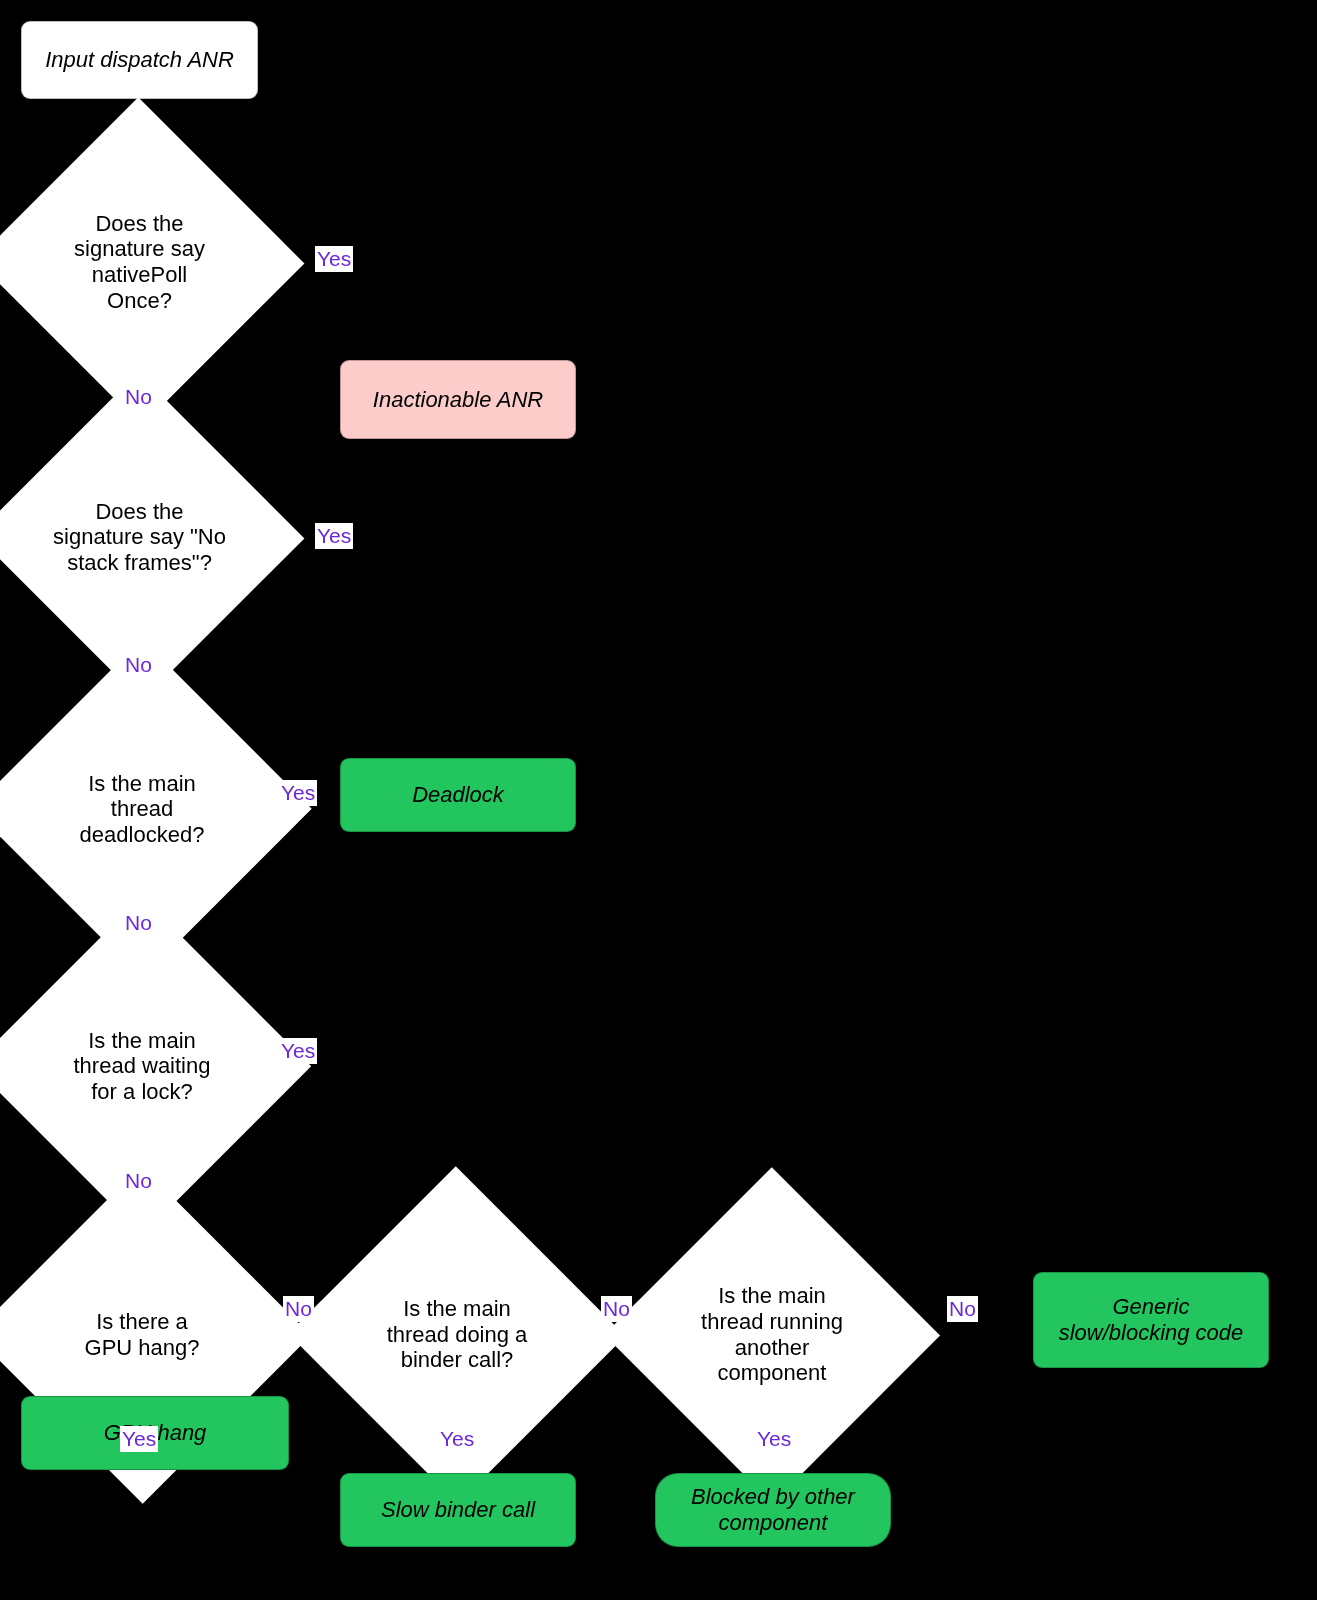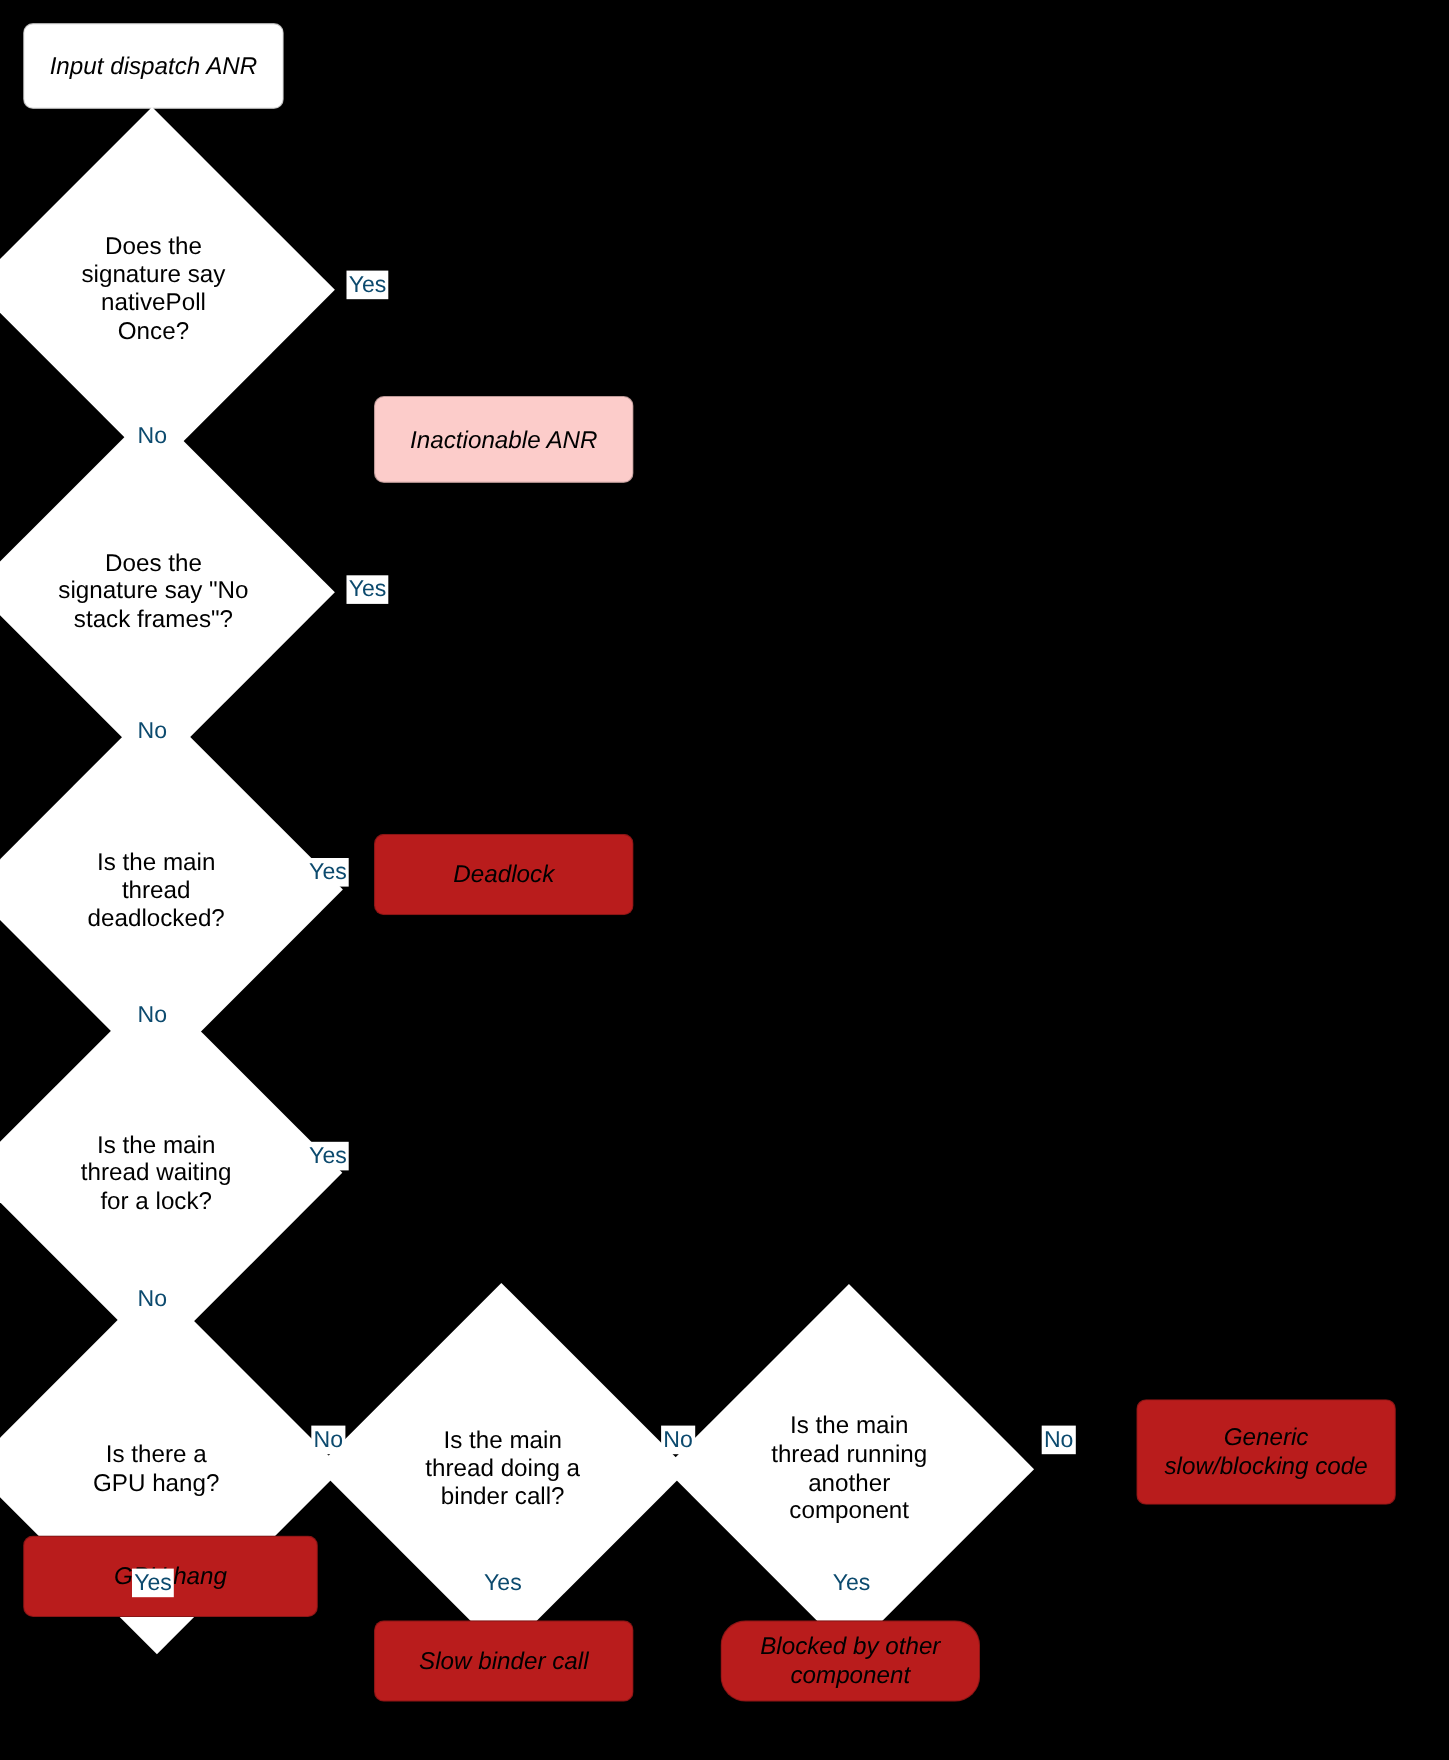--- a/index.html
+++ b/index.html
@@ -53,21 +53,21 @@
 
   .node-box {
     border-radius: 9px;
     border: 1px solid rgba(0,0,0,0.25);
     font-size: 22px;
     padding: 4px 10px;
     font-style: italic;
   }
   .fill-white  { background: #ffffff; }
   .fill-pink   { background: #fcccca; }
-  .fill-green  { background: #b91c1c; }
+  .fill-green  { background: #22c55e; }
 
   
   .node-diamond {
     background: transparent;
     border: none;
     font-size: 22px;
   }
   .node-diamond .diamond-shape {
     position: absolute;
     left: 50%;
@@ -81,21 +81,21 @@
     position: relative;
     z-index: 2;
     width: 118%;
     white-space: pre-line;
   }
 
   
   .edge-label {
     position: absolute;
     background: #ffffff;
-    color: #0c4a6e;
+    color: #6d28d9;
     font-size: 21px;
     line-height: 1.12;
     padding: 1px 2px;
     white-space: nowrap;
   }
 </style>
 </head>
 <body>
 
 <div id="canvas">

